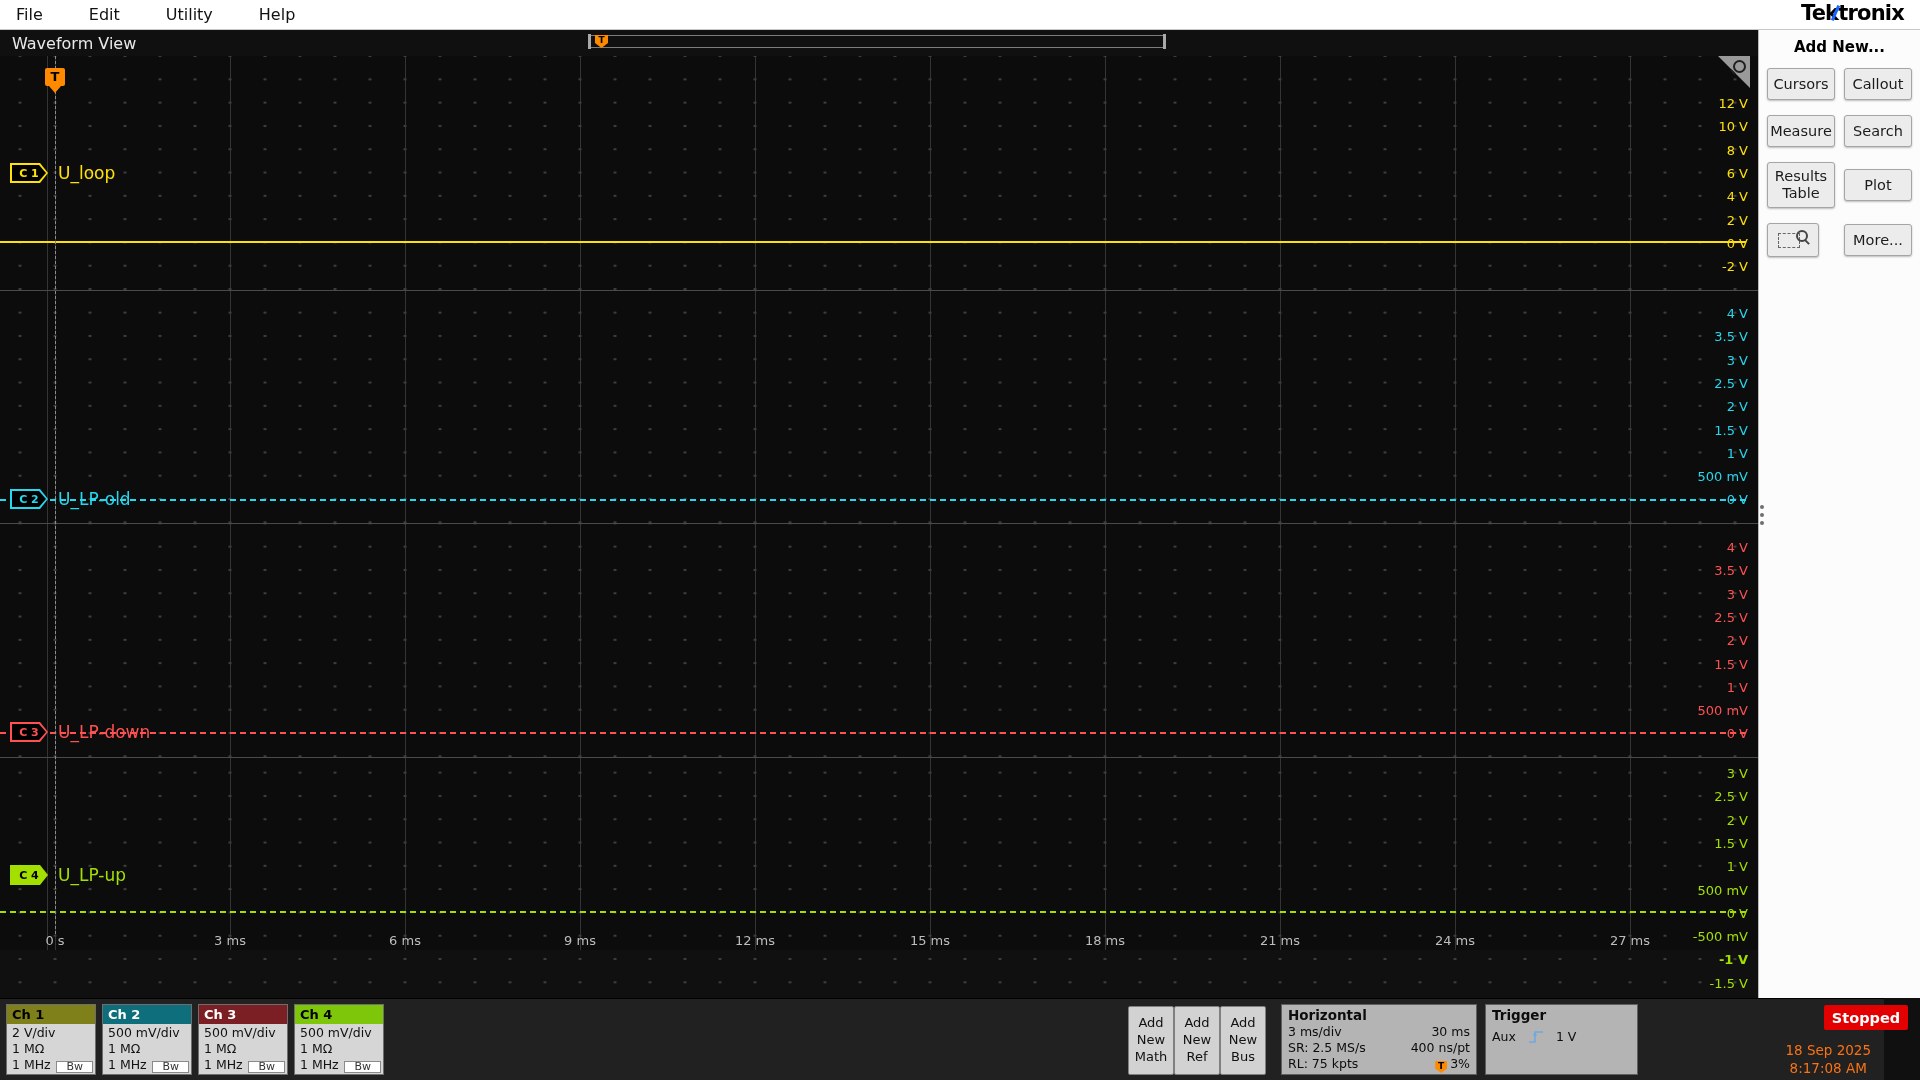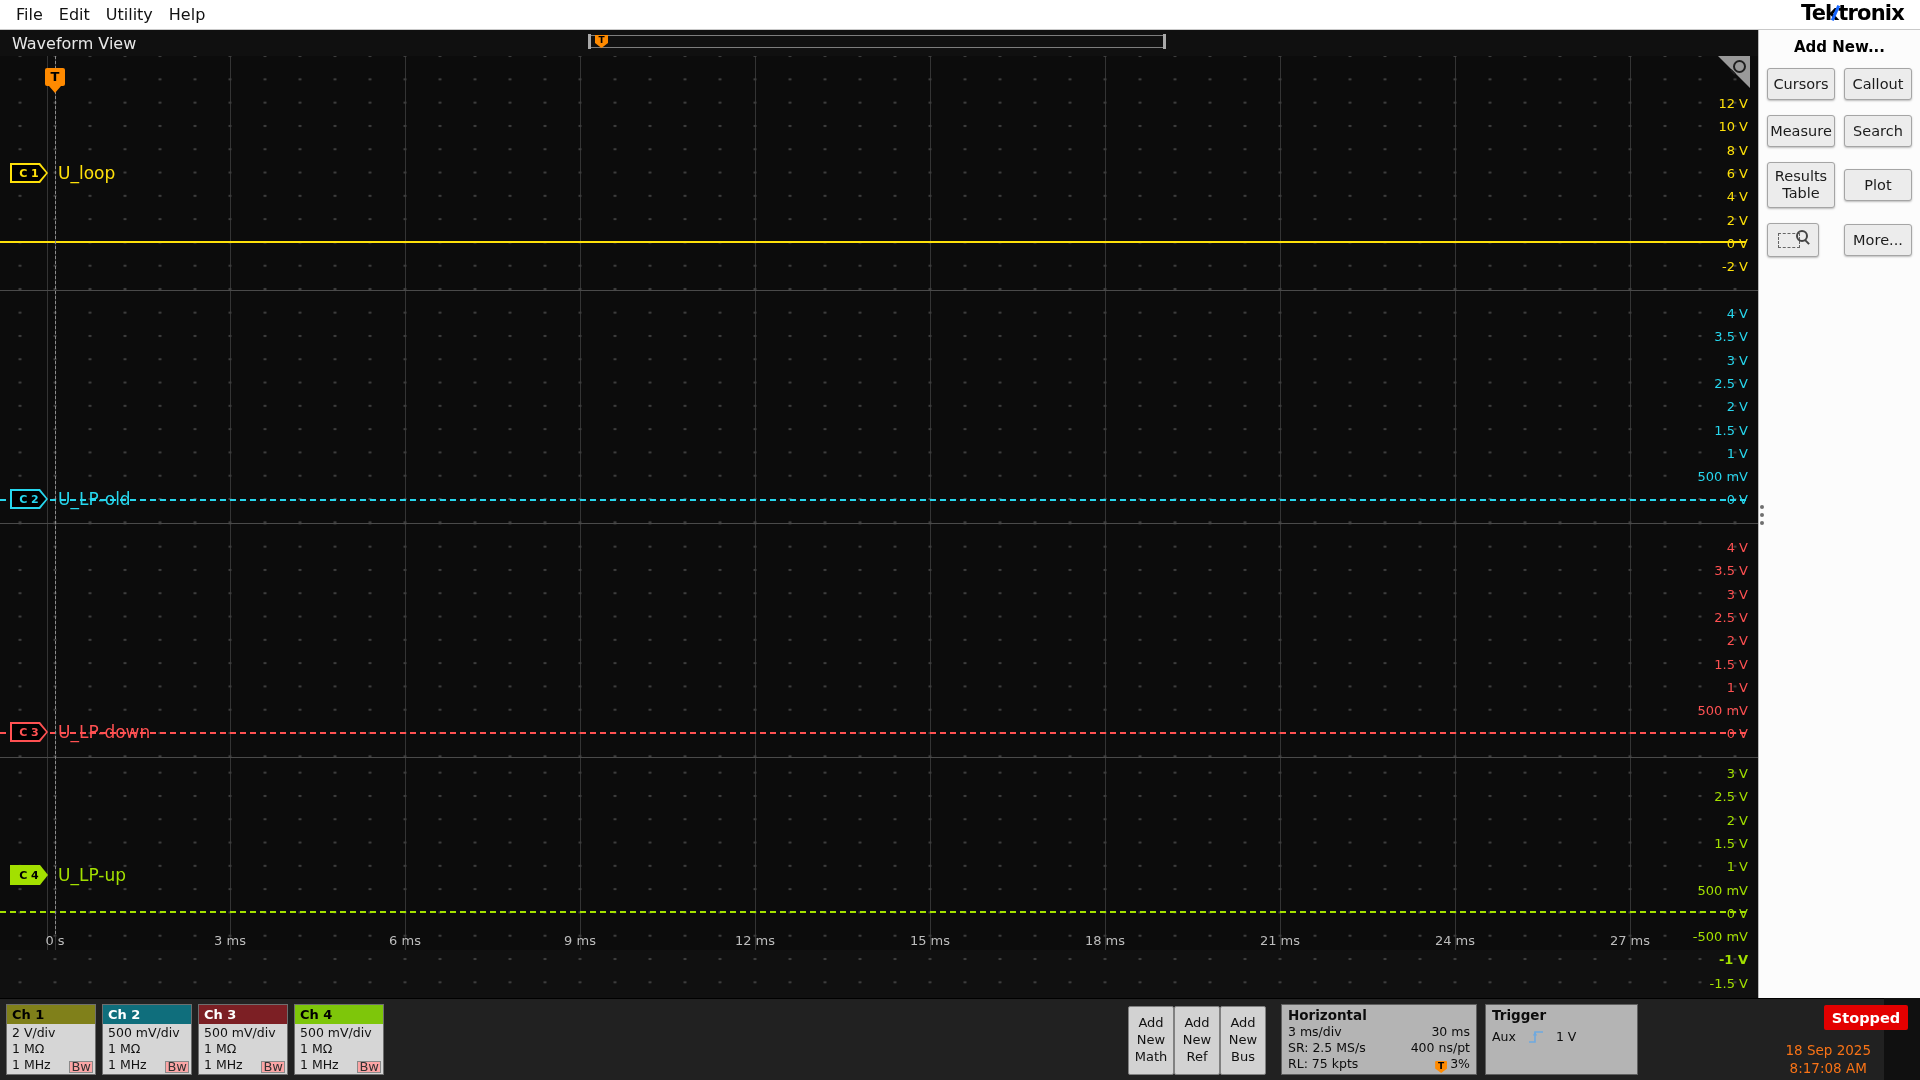--- a/index.html
+++ b/index.html
@@ -2,21 +2,21 @@
 <html><head>
 <meta charset="utf-8">
 <style>
   html,body{margin:0;padding:0;background:#000;}
   .screen{position:relative;width:1920px;height:1080px;overflow:hidden;
     font-family:"DejaVu Sans","Liberation Sans",sans-serif;color:#111;background:#101010;}
 
   
   .menubar{position:absolute;left:0;top:0;width:1920px;height:30px;background:#ffffff;
     border-bottom:1px solid #c9c9c9;display:flex;align-items:center;box-sizing:border-box;}
-  .menu-item{font-size:16px;color:#111;padding:0 8px;line-height:29px;cursor:default;text-align:right;}
+  .menu-item{font-size:16px;color:#111;padding:0 23px;line-height:29px;cursor:default;text-align:right;}
   .menu-item:first-child{padding-left:16px;}
   .logo{position:absolute;right:16px;top:1px;font-size:21px;font-weight:bold;letter-spacing:-0.8px;color:#000;}
   .logo-slash{position:absolute;left:33px;top:4px;width:3px;height:16px;background:#1565ff;transform:rotate(24deg);}
 
   
   .waveform-view{position:absolute;left:0;top:30px;width:1758px;height:920px;background:#101010;}
   .wv-header{position:relative;height:26px;}
   .wv-title{position:absolute;left:12px;top:4px;font-size:16px;color:#e8e8e8;}
   .hpos-bar{position:absolute;left:588px;top:5px;width:578px;height:13px;border:1px solid #7d7d7d;box-sizing:border-box;}
   .hpos-cap{position:absolute;top:-2px;width:3px;height:15px;background:#a8a8a8;}
@@ -85,21 +85,21 @@
   .zs-mag{position:absolute;right:10px;top:6px;width:8px;height:8px;border:2px solid #444;border-radius:50%;}
   .zs-mag::after{content:"";position:absolute;right:-4px;bottom:-3px;width:6px;height:2px;background:#444;transform:rotate(45deg);}
 
   
   .bottom-bar{position:absolute;left:0;top:998px;width:1884px;height:82px;background:#212121;border-top:1px solid #000;box-sizing:border-box;}
   .badges{position:absolute;left:6px;top:5px;display:flex;gap:6px;}
   .cbc{width:90px;height:71px;background:#d6d6d6;border:1px solid #6e6e6e;box-sizing:border-box;}
   .cbc-header{height:19px;font-size:13px;font-weight:bold;line-height:19px;padding-left:5px;}
   .cbc-body{position:relative;padding:1px 5px;font-size:12.5px;color:#111;}
   .cbc-row{line-height:16px;white-space:nowrap;}
-  .bw-chip{position:absolute;right:2px;bottom:1px;font-size:13px;color:#333;border:1px solid #8a8a8a;background:#fca5a5;padding:0 1px;line-height:10px;}
+  .bw-chip{position:absolute;right:2px;bottom:1px;font-size:11px;color:#333;border:1px solid #8a8a8a;background:#ffffff;padding:0 9px;line-height:10px;}
 
   .add-btns{position:absolute;left:1128px;top:7px;display:flex;}
   .add-btn{width:44px;height:67px;background:#d2d2d2;border:1px solid #808080;border-radius:2px;color:#111;
     font-size:13px;line-height:1.3;display:flex;align-items:center;justify-content:center;text-align:center;cursor:default;}
 
   .panel{position:absolute;top:5px;height:71px;background:#b4b4b4;border:1px solid #5f5f5f;
     box-sizing:border-box;padding:2px 6px;color:#0c0c0c;}
   .hpanel{left:1281px;width:196px;}
   .tpanel{left:1485px;width:153px;}
   .apanel{left:1646px;width:156px;}

